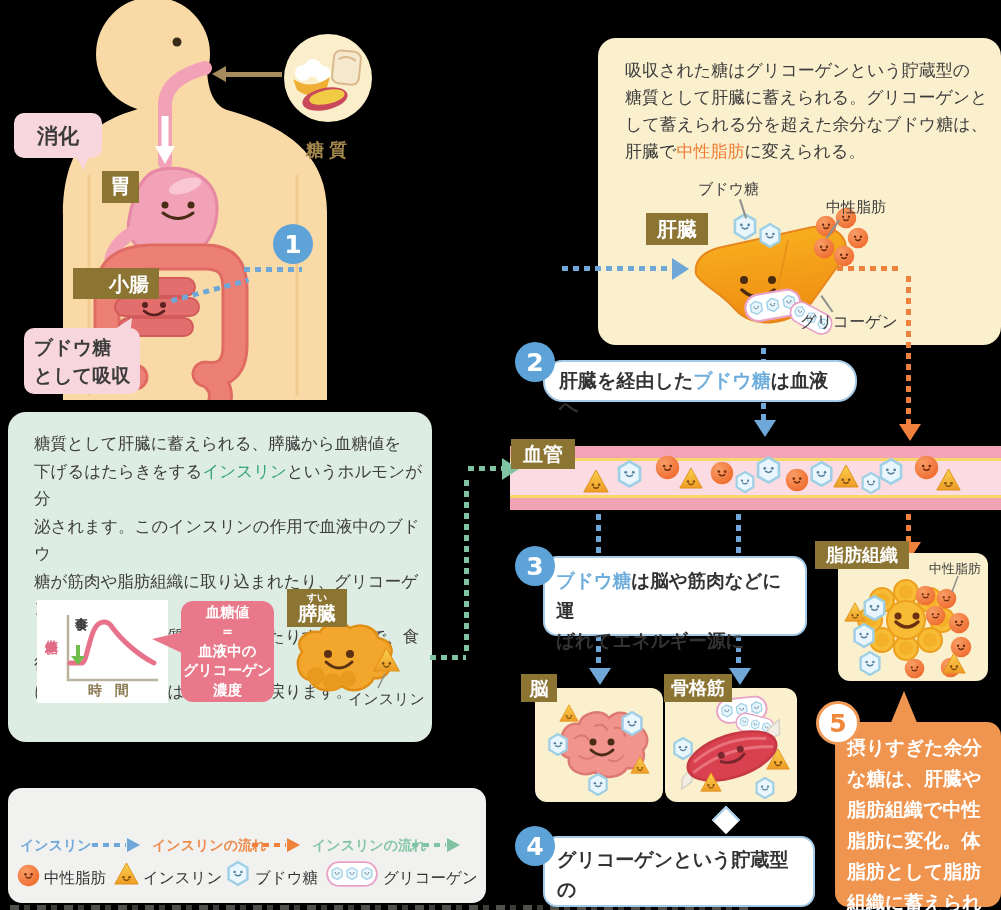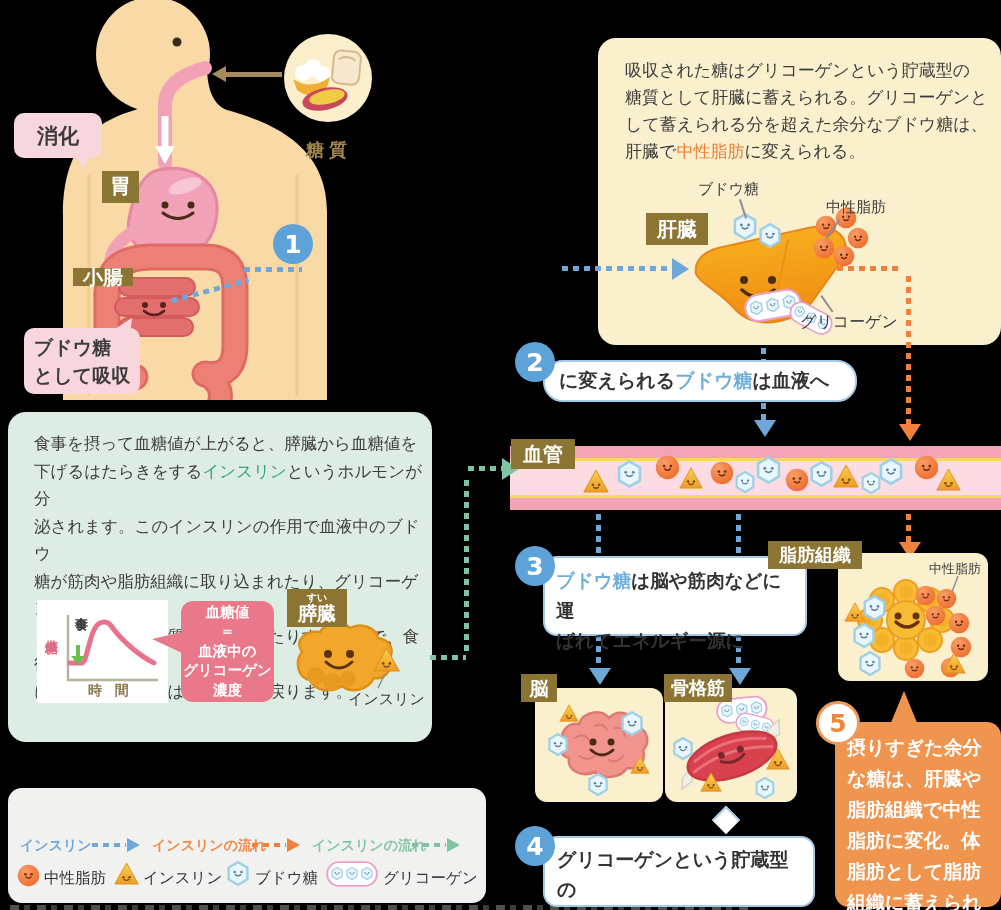--- a/index.html
+++ b/index.html
@@ -115,21 +115,21 @@
       <rect x="64" y="318" rx="9" width="74" height="18" fill="#E26E6E" stroke="#D35B5B" stroke-width="2"></rect>
       <circle cx="90" cy="305" r="3" fill="#5A2020"></circle>
         <circle cx="108" cy="305" r="3" fill="#5A2020"></circle>
       <path d="M89,311 Q99,319 109,311" stroke="#5A2020" stroke-width="2.6" fill="none" stroke-linecap="round"></path>
     </g>
   </svg>
 
   <div class="abs" style="left:14px;top:113px;width:88px;height:45px;background:#F8D6DE;border-radius:10px;z-index:6;display:flex;align-items:center;justify-content:center;font-size:21px;font-weight:bold;color:#3C3C3C;">消化</div>
   <div class="abs" style="left:78px;top:154px;width:0;height:0;border-top:15px solid #F8D6DE;border-right:12px solid transparent;border-left:3px solid transparent;transform:rotate(-20deg);z-index:6;"></div>
   <div class="abs tag" style="left:102px;top:171px;width:37px;height:32px;font-size:21px;">胃</div>
-  <div class="abs tag" style="left:73px;top:268px;width:60px;height:18px;font-size:20px;">小腸</div>
+  <div class="abs tag" style="left:73px;top:268px;width:60px;height:31px;font-size:20px;padding-left:26px;">小腸</div>
   <div class="abs pre" style="left:24px;top:328px;width:116px;height:66px;background:#F8D6DE;border-radius:10px;z-index:6;display:flex;align-items:center;justify-content:center;font-size:19px;font-weight:bold;color:#3C3C3C;line-height:28px;">ブドウ糖
 として吸収</div>
   <div class="abs" style="left:118px;top:316px;width:0;height:0;border-bottom:15px solid #F8D6DE;border-left:12px solid transparent;border-right:3px solid transparent;transform:rotate(18deg);z-index:5;"></div>
 
   <svg class="abs" style="left:283px;top:33px;z-index:2" width="90" height="90" viewBox="0 0 90 90">
     <circle cx="45" cy="45" r="44" fill="#FBEFCB"></circle>
     <g transform="rotate(6 63 34)">
       <rect x="50" y="18" width="27" height="33" rx="7" fill="#F6E8CC" stroke="#D8B98E" stroke-width="2"></rect>
       <path d="M55,27 Q63,21 72,27" stroke="#D8B98E" stroke-width="2" fill="none"></path>
     </g>
@@ -189,21 +189,21 @@
   <div class="abs leader" style="left:826px;top:294px;height:20px;transform:rotate(-35deg);"></div>
 
   <div class="abs dash-h" style="left:837px;top:266px;width:62px;--c:#F0813C;"></div>
   <div class="abs dash-v" style="left:906px;top:276px;height:148px;--c:#F0813C;"></div>
   <div class="abs ah down" style="left:899px;top:424px;--c:#F0813C;"></div>
 
   <div class="abs dash-v" style="left:761px;top:348px;height:72px;--c:#6FA8D8;"></div>
   <div class="abs ah down" style="left:754px;top:420px;--c:#6FA8D8;"></div>
 
   <div class="abs badge" style="left:515px;top:342px;">2</div>
-  <div class="abs stepbox" style="left:543px;top:360px;width:314px;height:42px;padding:6px 14px;font-size:19px;border-radius:20px;"><span>に変えられる</span><span class="c-sugar">ブドウ糖</span><span>は血液へ</span></div>
+  <div class="abs stepbox" style="left:543px;top:360px;width:314px;height:42px;padding:6px 14px;font-size:19px;border-radius:20px;"><span>肝臓を経由した</span><span class="c-sugar">ブドウ糖</span><span>は血液へ</span></div>
 
   <div class="abs tag" style="left:511px;top:439px;width:64px;height:30px;font-size:20px;">血管</div>
   <div class="abs" style="left:510px;top:446px;width:491px;height:64px;z-index:2;">
     <div style="position:absolute;left:0;top:0;width:100%;height:12px;background:#F3A3B6;"></div>
     <div style="position:absolute;left:0;top:12px;width:100%;height:3px;background:#F6D867;"></div>
     <div style="position:absolute;left:0;top:15px;width:100%;height:34px;background:#FBDCE3;"></div>
     <div style="position:absolute;left:0;top:49px;width:100%;height:3px;background:#F6D867;"></div>
     <div style="position:absolute;left:0;top:52px;width:100%;height:12px;background:#F3A3B6;"></div>
   </div>
 
@@ -249,21 +249,21 @@
   <svg class="ic" style="left:936px;top:468px;" width="25" height="23">
       <use href="#sym-tri" width="25" height="23"></use>
     </svg>
 
   <div class="abs dash-h" style="left:430px;top:655px;width:36px;--c:#7FC3A2;"></div>
   <div class="abs dash-v" style="left:464px;top:480px;height:176px;--c:#7FC3A2;"></div>
   <div class="abs dash-h" style="left:468px;top:466px;width:34px;--c:#7FC3A2;"></div>
   <div class="abs ah right" style="left:502px;top:458px;--c:#7FC3A2;"></div>
 
   <div class="abs panel" style="left:8px;top:412px;width:424px;height:330px;background:#DEEDE3;"></div>
-  <div class="abs pre" style="left:34px;top:430px;width:392px;font-size:16.5px;line-height:27.5px;color:#3C3C3C;z-index:2;"><span>食事を摂って血糖値が上がると、膵臓から血糖値を
+  <div class="abs pre" style="left:34px;top:430px;width:392px;font-size:16.5px;line-height:27.5px;color:#3C3C3C;z-index:2;"><span>糖質として肝臓に蓄えられる、膵臓から血糖値を
 下げるはたらきをする</span><span class="c-insulin">インスリン</span><span>というホルモンが分
 泌されます。このインスリンの作用で血液中のブドウ
 糖が筋肉や脂肪組織に取り込まれたり、グリコーゲン
 という貯蔵型の糖質に変えられたりすることで、食後
 に上がった血糖値はもとの値に戻ります。</span></div>
 
   <div class="abs" style="left:37px;top:600px;width:131px;height:103px;background:#fff;z-index:2;"></div>
   <svg class="abs" style="left:37px;top:600px;z-index:3" width="131" height="103" viewBox="0 0 131 103">
     <path d="M31,15 L31,80 L121,80" stroke="#B9B29C" stroke-width="2.5" fill="none"></path>
     <path d="M33,63 L45,63 C49,63 52,40 57,30 C61,21 70,19 75,27 C86,42 103,56 117,63" stroke="#E8728C" stroke-width="5" fill="none" stroke-linecap="round"></path>
@@ -356,21 +356,21 @@
   </svg>
 
   <div class="abs badge" style="left:515px;top:826px;">4</div>
   <div class="abs" style="left:716px;top:810px;width:18px;height:18px;background:#fff;border-top:2.5px solid #A5CBE8;border-left:2.5px solid #A5CBE8;transform:rotate(45deg);z-index:6;"></div>
   <div class="abs stepbox pre" style="left:543px;top:836px;width:272px;height:71px;padding:6px 12px;font-size:19px;line-height:30px;"><span>グリコーゲンという貯蔵型の
 </span><span class="c-sugar">糖質</span><span>として筋肉に蓄えられる</span></div>
 
   <div class="abs dash-v" style="left:906px;top:514px;height:30px;--c:#F0813C;"></div>
   <div class="abs ah down" style="left:899px;top:542px;--c:#F0813C;"></div>
   <div class="abs panel" style="left:838px;top:553px;width:150px;height:128px;background:#FBF0CE;border-radius:12px;z-index:2;"></div>
-  <div class="abs tag" style="left:768px;top:541px;width:94px;height:28px;font-size:18px;">脂肪組織</div>
+  <div class="abs tag" style="left:815px;top:541px;width:94px;height:28px;font-size:18px;">脂肪組織</div>
   <svg class="abs" style="left:842px;top:556px;z-index:3" width="146" height="124" viewBox="0 0 146 124">
     <g fill="#F7BB35" stroke="#EDA01E" stroke-width="2">
       <circle cx="40" cy="44" r="12"></circle>
         <circle cx="64" cy="36" r="12"></circle>
         <circle cx="88" cy="44" r="12"></circle>
       <circle cx="100" cy="64" r="12"></circle>
         <circle cx="88" cy="84" r="12"></circle>
         <circle cx="64" cy="92" r="12"></circle>
       <circle cx="40" cy="84" r="12"></circle>
         <circle cx="28" cy="64" r="12"></circle>

